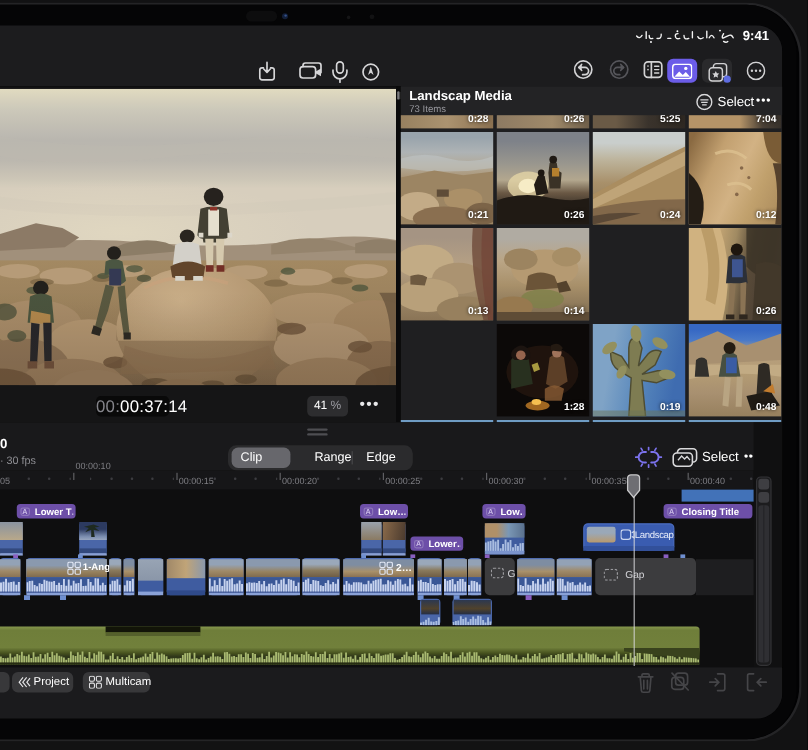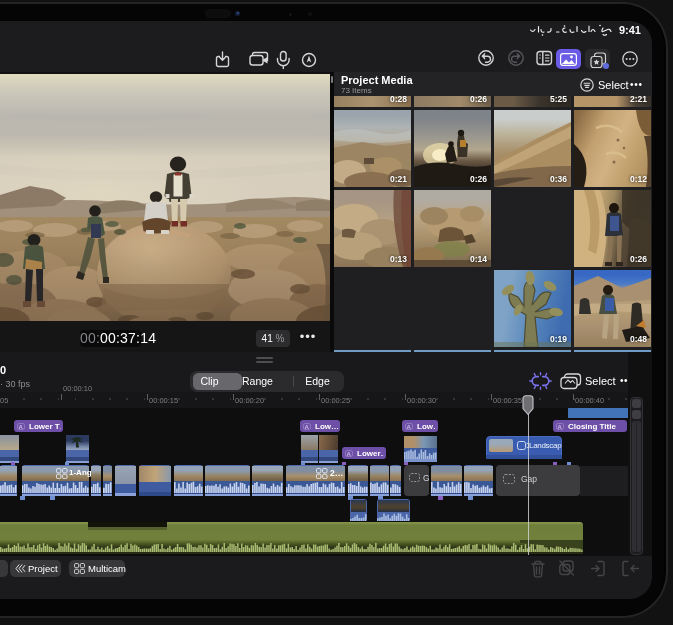--- a/index.html
+++ b/index.html
@@ -213,39 +213,39 @@
 </svg>
 <div style="position:absolute;left:0px;top:321px;width:330px;height:31px;background:#151516;"></div>
 <div style="position:absolute;left:80px;top:330px;width:61px;height:17px;background:#090909;border-radius:4px;color:#fff;font-size:14px;line-height:17px;text-align:center;letter-spacing:0.2px;"><span style="color:#84848a">00:</span>00:37:14</div>
 <div style="position:absolute;left:256px;top:330px;width:34px;height:17px;background:#2d2d2f;border-radius:4px;font-size:10px;line-height:17px;text-align:center;color:#fff;">41 <span style="color:#9a9aa0">%</span></div>
 <div style="position:absolute;left:297px;top:330px;width:22px;height:17px;color:#e8e8ea;font-size:13px;line-height:14px;text-align:center;letter-spacing:1px;">•••</div>
 <div style="position:absolute;left:330px;top:72px;width:4px;height:280px;background:#0a0a0b;"></div>
 <div style="position:absolute;left:331px;top:76px;width:1.5px;height:7px;background:#7a7a7e;border-radius:1px;"></div>
 <div style="position:absolute;left:334px;top:76px;width:1.5px;height:7px;background:#7a7a7e;border-radius:1px;"></div>
 <div style="position:absolute;left:334px;top:72px;width:318px;height:280px;background:#1f1f21;"></div>
 <div style="position:absolute;left:334px;top:72px;width:318px;height:24px;background:#232325;"></div>
-<div style="position:absolute;left:341px;top:74px;width:120px;height:12px;color:#fff;font-size:11px;font-weight:bold;">Project Media</div>
+<div style="position:absolute;left:341px;top:74px;width:120px;height:12px;color:#fff;font-size:11px;font-weight:bold;">Landscap Media</div>
 <div style="position:absolute;left:341px;top:86px;width:120px;height:9px;color:#98989e;font-size:8px;">73 Items</div>
 <svg class="abs" style="left:580px;top:78px" width="14" height="14" viewBox="0 0 14 14" fill="none" stroke="#d8d8da">
 <circle cx="7" cy="7" r="6.2" stroke-width="1.2"></circle>
 <path d="M3.6 5.2 h6.8 M4.3 7.3 h5.4 M5.1 9.4 h3.8" stroke-width="1.15"></path>
 </svg>
 <div style="position:absolute;left:598px;top:79px;width:36px;height:13px;color:#fff;font-size:11px;">Select</div>
 <div style="position:absolute;left:630px;top:79px;width:14px;height:13px;color:#fff;font-size:10px;line-height:12px;letter-spacing:0.8px;">•••</div>
 <div style="position:absolute;left:334px;top:96px;width:77px;height:11px;overflow:hidden;background:linear-gradient(90deg,#97805f,#ab9370 50%,#8a7050);">
         <span style="position:absolute;right:4px;bottom:3px;color:#fff;font-size:8.5px;font-weight:bold;text-shadow:0 0 3px rgba(0,0,0,0.9)">0:28</span>
       </div>
 <div style="position:absolute;left:414px;top:96px;width:77px;height:11px;overflow:hidden;background:linear-gradient(90deg,#8d7a62,#a08a6a 60%,#6f5f4a);">
         <span style="position:absolute;right:4px;bottom:3px;color:#fff;font-size:8.5px;font-weight:bold;text-shadow:0 0 3px rgba(0,0,0,0.9)">0:26</span>
       </div>
 <div style="position:absolute;left:494px;top:96px;width:77px;height:11px;overflow:hidden;background:linear-gradient(90deg,#6a5a46 25%,#3a332c 60%,#2e2822);">
         <span style="position:absolute;right:4px;bottom:3px;color:#fff;font-size:8.5px;font-weight:bold;text-shadow:0 0 3px rgba(0,0,0,0.9)">5:25</span>
       </div>
 <div style="position:absolute;left:574px;top:96px;width:77px;height:11px;overflow:hidden;background:linear-gradient(90deg,#b59468 55%,#4a4036 80%,#36302a);">
-        <span style="position:absolute;right:4px;bottom:3px;color:#fff;font-size:8.5px;font-weight:bold;text-shadow:0 0 3px rgba(0,0,0,0.9)">2:21</span>
+        <span style="position:absolute;right:4px;bottom:3px;color:#fff;font-size:8.5px;font-weight:bold;text-shadow:0 0 3px rgba(0,0,0,0.9)">7:04</span>
       </div>
 <div style="position:absolute;left:334px;top:110px;width:77px;height:77px;overflow:hidden;background:linear-gradient(#99a4ac 6%,#aeb3b5 22%,#b3a995 38%,#a48a68 55%,#8f7454 78%,#77604a);">
         <svg width="77" height="77" style="position:absolute;left:0;top:0">
           <path d="M0 22 q20 -6 40 0 q20 5 37 -2 l0 10 q-38 6 -77 0z" fill="#c2c7c9" opacity="0.5"></path>
           <path d="M0 38 l28 -6 24 4 25 -3 0 44 -77 0z" fill="#9c8563"></path>
           <ellipse cx="14" cy="62" rx="18" ry="12" fill="#c3ab87"></ellipse>
           <ellipse cx="52" cy="56" rx="16" ry="9" fill="#ab9068"></ellipse>
           <ellipse cx="36" cy="72" rx="26" ry="10" fill="#8a6f50"></ellipse>
           <ellipse cx="68" cy="68" rx="14" ry="9" fill="#7c6448"></ellipse>
           <path d="M30 48 h10 v6 h-10z" fill="#5e4c38"></path>
@@ -265,21 +265,21 @@
         </svg>
         <span style="position:absolute;right:4px;bottom:3px;color:#fff;font-size:8.5px;font-weight:bold;text-shadow:0 0 3px rgba(0,0,0,0.9)">0:26</span>
       </div>
 <div style="position:absolute;left:494px;top:110px;width:77px;height:77px;overflow:hidden;background:linear-gradient(#c9cecc 12%,#bdb49c 30%,#a8906a 55%,#97805c 80%);">
         <svg width="77" height="77" style="position:absolute;left:0;top:0">
           <path d="M0 52 L40 30 77 12 V77 H0z" fill="#aa8d60"></path>
           <path d="M0 56 L42 34 77 16 V28 L44 44 0 64z" fill="#c6ac80" opacity="0.75"></path>
           <path d="M0 64 q30 -8 77 -8 l0 21 -77 0z" fill="#82684a"></path>
           <path d="M0 70 q20 -4 40 -2 l-40 9z" fill="#5a4836"></path>
         </svg>
-        <span style="position:absolute;right:4px;bottom:3px;color:#fff;font-size:8.5px;font-weight:bold;text-shadow:0 0 3px rgba(0,0,0,0.9)">0:36</span>
+        <span style="position:absolute;right:4px;bottom:3px;color:#fff;font-size:8.5px;font-weight:bold;text-shadow:0 0 3px rgba(0,0,0,0.9)">0:24</span>
       </div>
 <div style="position:absolute;left:574px;top:110px;width:77px;height:77px;overflow:hidden;background:linear-gradient(115deg,#8a6a42 5%,#c2a070 30%,#d2b284 52%,#c0a06c 72%,#a8885a);">
         <svg width="77" height="77" style="position:absolute;left:0;top:0">
           <path d="M0 34 q18 16 10 43 l-10 0z" fill="#241d15"></path>
           <path d="M62 0 h15 v26 q-12 0 -15 -26z" fill="#7a5c36"></path>
           <path d="M70 26 q6 20 2 51 l5 0 0 -51z" fill="#55412c"></path>
           <path d="M22 18 q14 -6 26 4 M32 44 q12 -4 20 4" stroke="#dcc090" stroke-width="2.5" fill="none" opacity="0.8"></path>
           <circle cx="44" cy="30" r="1.5" fill="#86684a"></circle>
           <circle cx="50" cy="38" r="1.3" fill="#86684a"></circle>
           <circle cx="40" cy="52" r="1.5" fill="#86684a"></circle>
@@ -317,20 +317,36 @@
           <path d="M10 0 q10 30 4 60 l8 4 q8 -34 -2 -64z" fill="#bb9c68"></path>
           <path d="M48 0 h29 v40 q-16 6 -29 -8z" fill="#3a3226" opacity="0.8"></path>
           <path d="M56 30 q10 -4 21 2 l0 45 h-24z" fill="#42382a"></path>
           <path d="M33 24 q7 -5 14 0 l2 22 -18 0z" fill="#2c3038"></path>
           <path d="M36 26 h9 v15 h-9z" fill="#3e5590"></path>
           <circle cx="40" cy="18" r="5" fill="#1e160e"></circle>
           <path d="M34 46 l5 1 -2 26 -4 -1z M43 46 l5 -1 -1 27 -4 0z" fill="#8a7354"></path>
           <path d="M31 72 h7 v4 h-7z M42 72 h7 v4 h-7z" fill="#2e261e"></path>
         </svg>
         <span style="position:absolute;right:4px;bottom:3px;color:#fff;font-size:8.5px;font-weight:bold;text-shadow:0 0 3px rgba(0,0,0,0.9)">0:26</span>
+      </div>
+<div style="position:absolute;left:414px;top:270px;width:77px;height:77px;overflow:hidden;background:#0c0908;">
+        <svg width="77" height="77" style="position:absolute;left:0;top:0">
+          <ellipse cx="38" cy="40" rx="30" ry="22" fill="#58351c" opacity="0.25"></ellipse>
+          <path d="M12 30 q6 -10 14 -4 l4 24 -18 4z" fill="#28301f"></path>
+          <path d="M13 22 q8 -8 14 0 q3 6 -2 8 l-10 0 q-5 -3 -2 -8z" fill="#1c1410"></path>
+          <circle cx="20" cy="26" r="4" fill="#96654e"></circle>
+          <path d="M29 34 l5 -2 2 6 -5 2z" fill="#a89a40"></path>
+          <path d="M44 28 q6 -6 12 0 l3 20 -10 6 -8 -4z" fill="#5c3f27"></path>
+          <circle cx="50" cy="24" r="4" fill="#a0735a"></circle>
+          <path d="M45 18 q6 -4 10 2 l-2 3 -8 -1z" fill="#241a12"></path>
+          <path d="M40 54 q8 -6 16 0 l-2 10 -14 0z" fill="#8a5c34" opacity="0.8"></path>
+          <ellipse cx="34" cy="68" rx="10" ry="4" fill="#e0902c" opacity="0.7"></ellipse>
+          <ellipse cx="33" cy="65" rx="4" ry="2.5" fill="#f6c050"></ellipse>
+        </svg>
+        <span style="position:absolute;right:4px;bottom:3px;color:#fff;font-size:8.5px;font-weight:bold;text-shadow:0 0 3px rgba(0,0,0,0.9)">1:28</span>
       </div>
 <div style="position:absolute;left:494px;top:270px;width:77px;height:77px;overflow:hidden;background:linear-gradient(100deg,#7fa3c6 22%,#5585bb 55%,#3f6cb0 85%);">
         <svg width="77" height="77" style="position:absolute;left:0;top:0">
           <path d="M30 77 l2 -32 -10 -6 q-8 -5 -7 -16 l9 4 6 9 0 -16 q0 -8 7 -10 l4 10 -3 15 8 -10 q5 -5 11 -2 l-5 11 -11 8 13 -3 q7 -1 9 6 l-10 4 -12 -2 3 30z" fill="#7e7c52" stroke="#4e4c32" stroke-width="1.2"></path>
           <g fill="#93905e">
             <ellipse cx="14" cy="20" rx="7" ry="4" transform="rotate(-35 14 20)"></ellipse>
             <ellipse cx="36" cy="8" rx="7" ry="4.5" transform="rotate(80 36 8)"></ellipse>
             <ellipse cx="56" cy="16" rx="7" ry="4" transform="rotate(30 56 16)"></ellipse>
             <ellipse cx="62" cy="42" rx="7" ry="4" transform="rotate(10 62 42)"></ellipse>
             <ellipse cx="24" cy="40" rx="6" ry="3.5" transform="rotate(-60 24 40)"></ellipse>
@@ -360,21 +376,21 @@
 <div style="position:absolute;left:574px;top:350px;width:77px;height:2px;background:#6f9cc4;"></div>
 <div style="position:absolute;left:0px;top:352px;width:652px;height:204px;background:#111112;"></div>
 <div style="position:absolute;left:0px;top:352px;width:652px;height:40px;background:#19191b;"></div>
 <div style="position:absolute;left:256px;top:357px;width:17px;height:2px;background:#4e4e52;border-radius:1px;"></div>
 <div style="position:absolute;left:256px;top:361px;width:17px;height:2px;background:#4e4e52;border-radius:1px;"></div>
 <div style="position:absolute;left:0px;top:364px;width:30px;height:13px;color:#fff;font-size:11px;font-weight:bold;">0</div>
 <div style="position:absolute;left:0px;top:379px;width:60px;height:10px;color:#8e8e93;font-size:9px;">· 30 fps</div>
 <div style="position:absolute;left:190px;top:371px;width:154px;height:21px;background:#2b2b2d;border-radius:7px;"></div>
 <div style="position:absolute;left:193px;top:373px;width:49px;height:17px;background:#67676c;border-radius:5.5px;"></div>
 <div style="position:absolute;left:193px;top:375px;width:33px;height:13px;color:#fff;font-size:10.5px;text-align:center;line-height:13px;">Clip</div>
-<div style="position:absolute;left:242px;top:375px;width:51px;height:13px;color:#fff;font-size:10.5px;text-align:left;line-height:13px;">Range</div>
+<div style="position:absolute;left:242px;top:375px;width:51px;height:13px;color:#fff;font-size:10.5px;text-align:right;line-height:13px;">Range</div>
 <div style="position:absolute;left:293px;top:375px;width:49px;height:13px;color:#fff;font-size:10.5px;text-align:center;line-height:13px;">Edge</div>
 <div style="position:absolute;left:293px;top:376px;width:1px;height:11px;background:#48484a;"></div>
 <svg class="abs" style="left:529px;top:372px" width="23" height="18" viewBox="0 0 23 18" fill="none" stroke="#7b72ec" stroke-width="1.6" stroke-linecap="round">
 <path d="M9.3 4.6 H7.6 a4.4 4.4 0 0 0 0 8.8 h1.7"></path>
 <path d="M13.7 4.6 h1.7 a4.4 4.4 0 0 1 0 8.8 h-1.7"></path>
 <g stroke-width="1.4">
 <path d="M11.5 0.7 v2 M5.3 1.6 l1 1.7 M17.7 1.6 l-1 1.7 M11.5 17.3 v-2 M5.3 16.4 l1 -1.7 M17.7 16.4 l-1 -1.7 M0.8 9 h2 M20.2 9 h2"></path>
 </g>
       </svg>
 <svg class="abs" style="left:560px;top:373px" width="22" height="18" viewBox="0 0 22 18" fill="none" stroke="#d8d8da" stroke-width="1.3">

